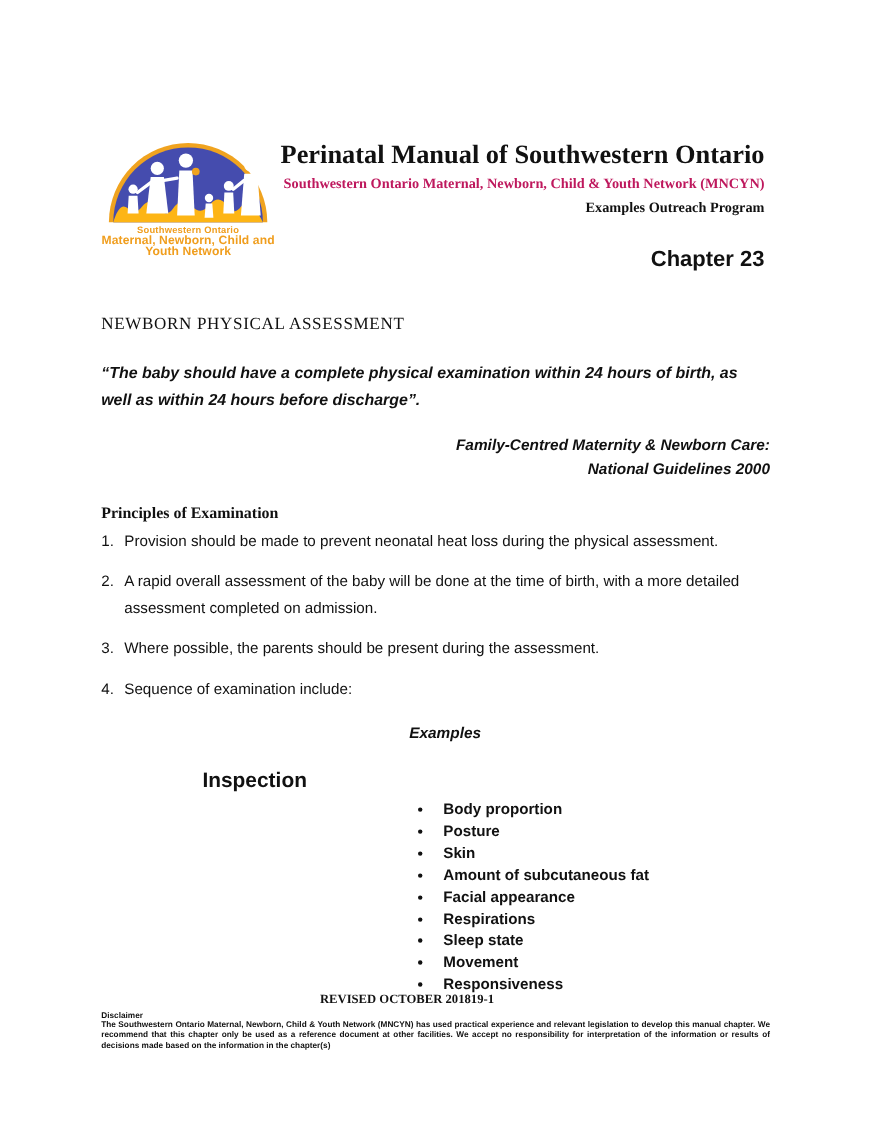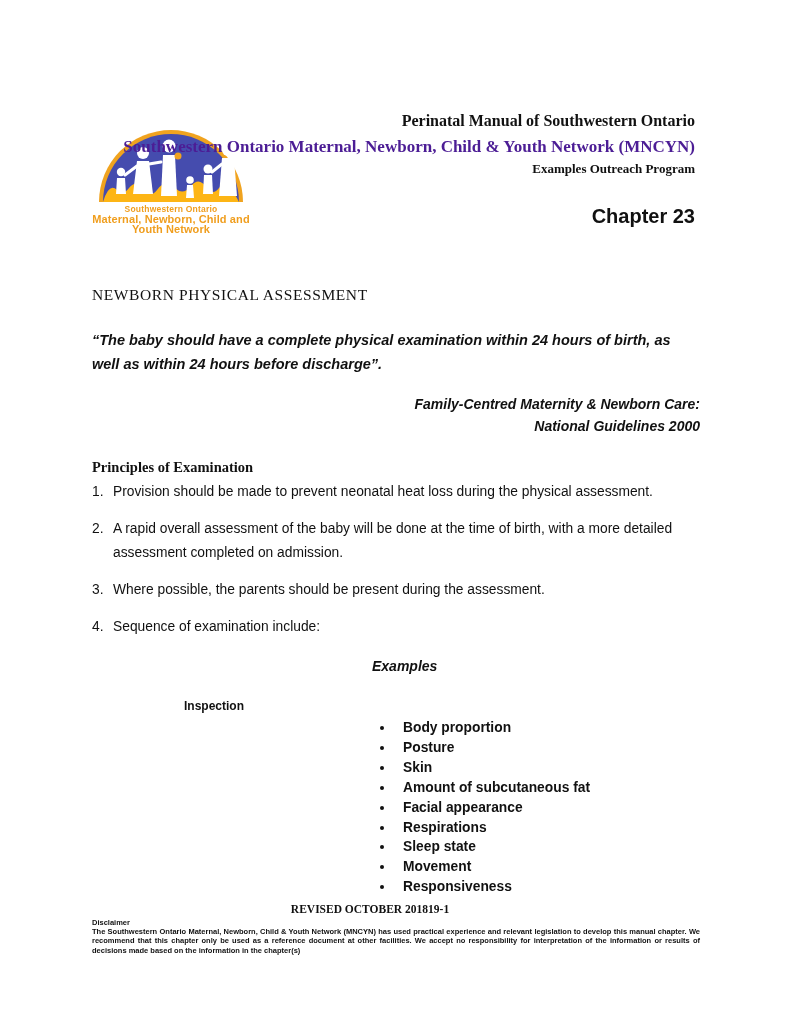--- a/index.html
+++ b/index.html
@@ -40,31 +40,32 @@
   }
 
   .header-text {
     position: absolute;
     top: 110px;
     right: 96px;
     text-align: right;
     font-family: "Liberation Serif", serif;
   }
   .header-title {
-    font-size: 16px;
+    font-size: 24px;
     font-weight: bold;
     line-height: 22px;
     color: #111111;
+    margin-top: 20px;
   }
   .header-subtitle {
     margin-top: 7px;
-    font-size: 17px;
+    font-size: 13px;
     font-weight: bold;
     line-height: 16px;
-    color: #4c1d95;
+    color: #be185d;
   }
   .header-program {
     margin-top: 6px;
     font-size: 13px;
     font-weight: bold;
     line-height: 16px;
     color: #111111;
   }
   .chapter-label {
     margin-top: 28px;
@@ -125,21 +126,21 @@
     margin-top: 19px;
     margin-left: 280px;
     font-size: 14px;
     font-weight: bold;
     font-style: italic;
     color: #111111;
   }
   .inspection-label {
     margin-top: 25px;
     margin-left: 92px;
-    font-size: 12px;
+    font-size: 19px;
     font-weight: bold;
     color: #111111;
   }
   .bullet-list {
     margin-top: 5px;
     list-style: disc outside;
     padding-left: 303px;
   }
   .bullet-list li {
     font-size: 13.8px;

